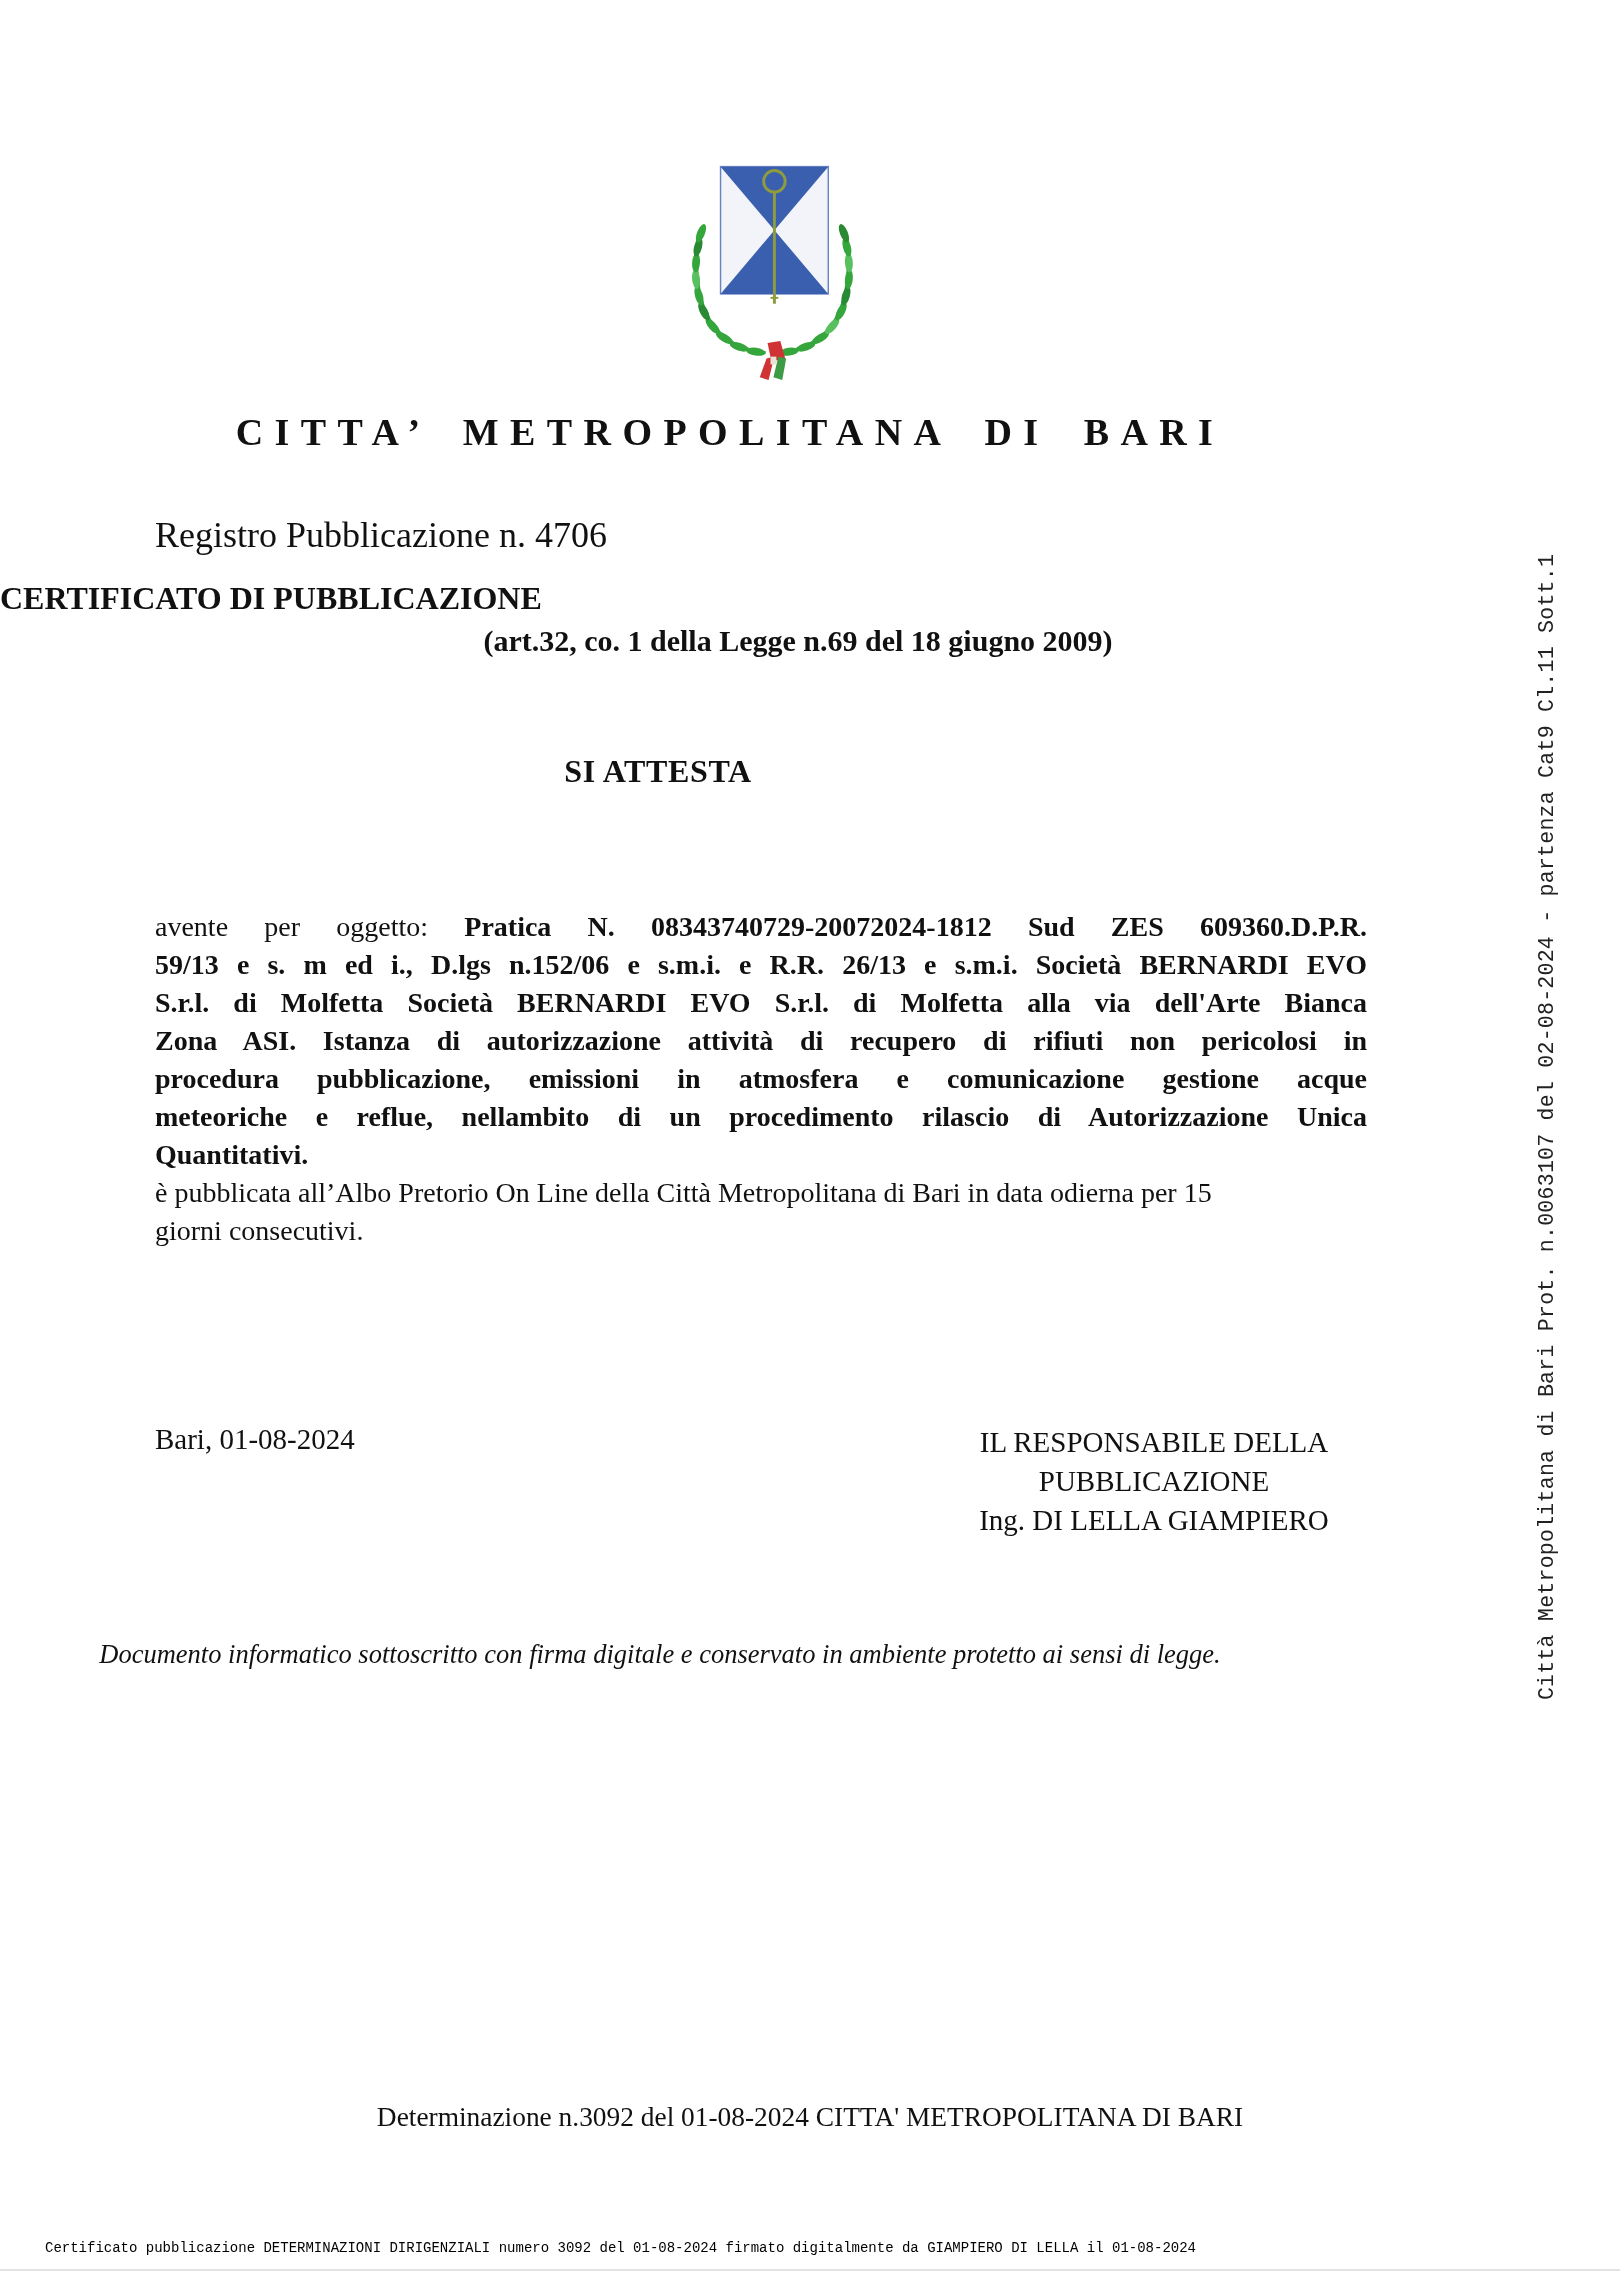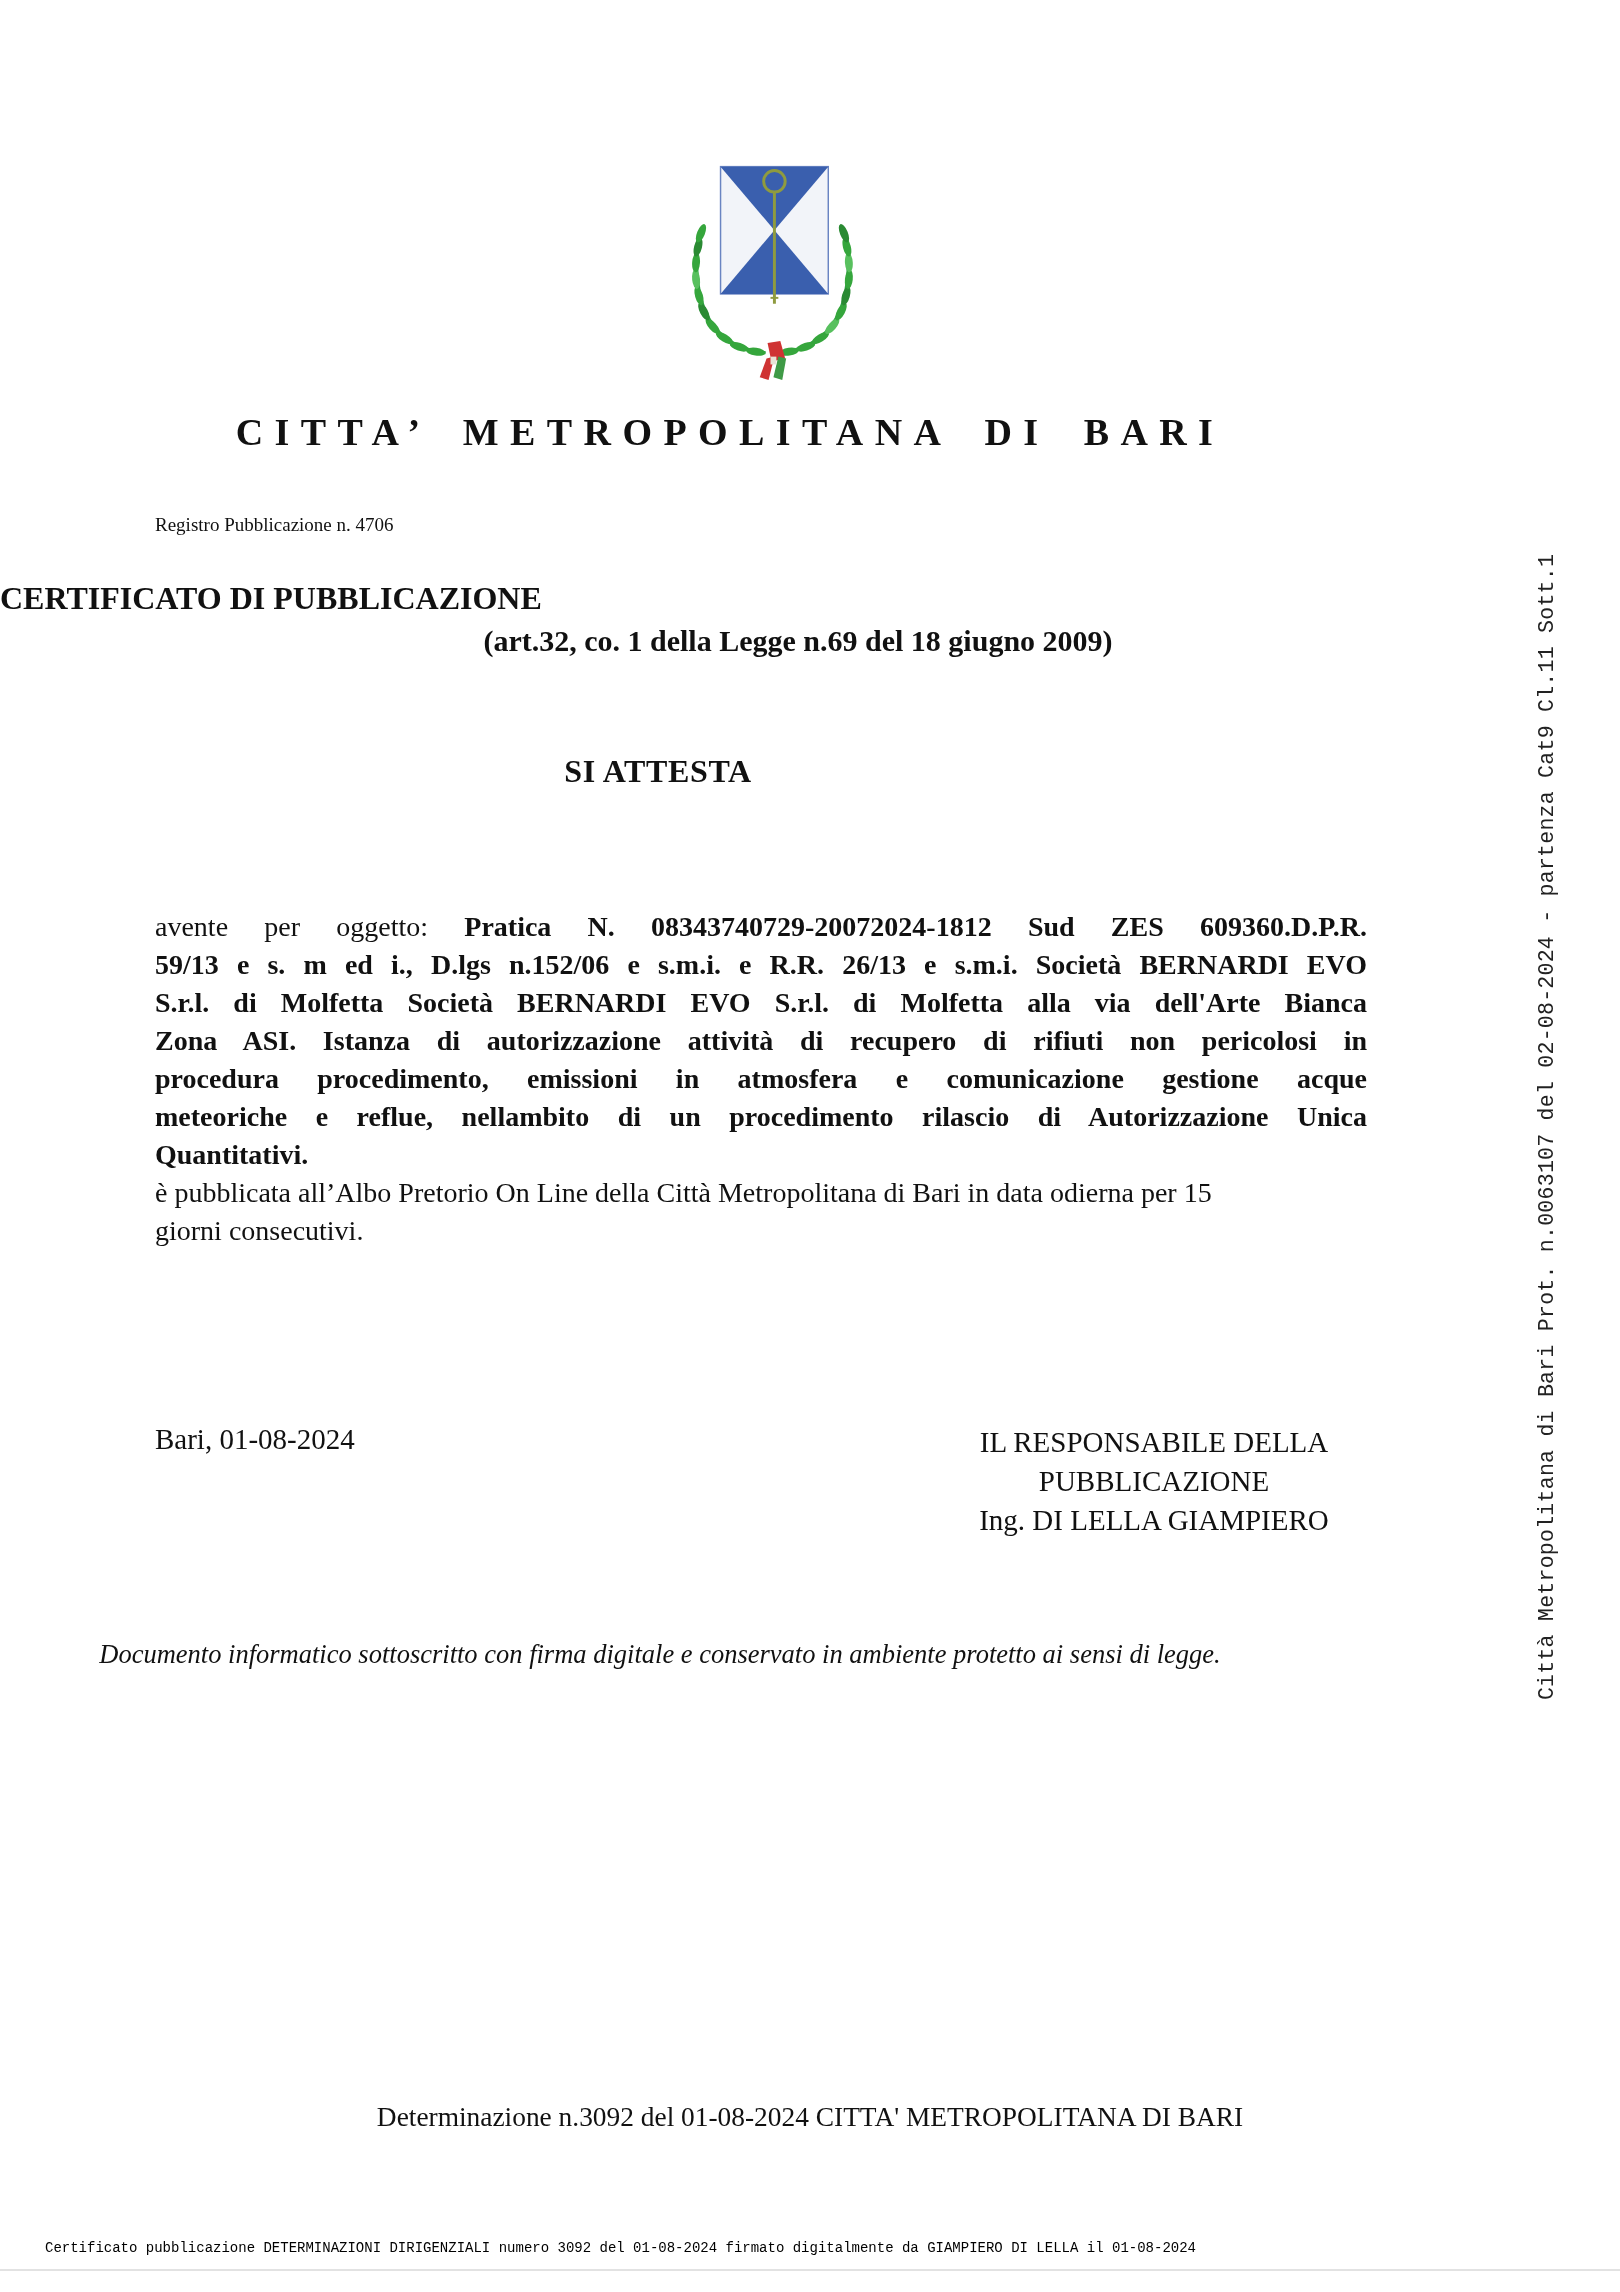--- a/index.html
+++ b/index.html
@@ -6,21 +6,21 @@
   .page {
     position:relative; width:1620px; height:2293px; background:#ffffff;
     font-family:"Liberation Serif", serif; color:#111; overflow:hidden;
   }
   .abs { position:absolute; }
 
   .main-title {
     left:0; top:410px; width:1460px; text-align:center;
     font-size:38px; letter-spacing:0.30em; word-spacing:0.35em; font-weight:600;
   }
-  .registro { left:155px; top:514px; font-size:19px; }
+  .registro { left:155px; top:514px; font-size:36px; }
   .cert-title {
     left:0; top:580px; width:1620px; 
     font-size:32px; font-weight:bold;
   }
   .cert-subtitle {
     left:0; top:624px; width:1596px; text-align:center;
     font-size:30px; font-weight:bold;
   }
   .attesta {
     left:0; top:753px; width:1316px; text-align:center;
@@ -126,21 +126,21 @@
   <div class="abs registro">Registro Pubblicazione n. 4706</div>
   <div class="abs cert-title">CERTIFICATO DI PUBBLICAZIONE</div>
   <div class="abs cert-subtitle">(art.32, co. 1 della Legge n.69 del 18 giugno 2009)</div>
   <div class="abs attesta">SI ATTESTA</div>
 
   <div class="abs body-text">
     <div class="ln just"><span>avente per oggetto: </span><b>Pratica N. 08343740729-20072024-1812 Sud ZES 609360.D.P.R.</b></div>
     <div class="ln just"><b>59/13 e s. m ed i., D.lgs n.152/06 e s.m.i. e R.R. 26/13 e s.m.i. Società BERNARDI EVO</b></div>
     <div class="ln just"><b>S.r.l. di Molfetta Società BERNARDI EVO S.r.l. di Molfetta alla via dell'Arte Bianca</b></div>
     <div class="ln just"><b>Zona ASI. Istanza di autorizzazione attività di recupero di rifiuti non pericolosi in</b></div>
-    <div class="ln just"><b>procedura procedimento, emissioni in atmosfera e comunicazione gestione acque</b></div>
+    <div class="ln just"><b>procedura pubblicazione, emissioni in atmosfera e comunicazione gestione acque</b></div>
     <div class="ln just"><b>meteoriche e reflue, nellambito di un procedimento rilascio di Autorizzazione Unica</b></div>
     <div class="ln"><b>Quantitativi.</b></div>
     <div class="ln"><span>è pubblicata all’Albo Pretorio On Line della Città Metropolitana di Bari in data odierna per 15</span></div>
     <div class="ln"><span>giorni consecutivi.</span></div>
   </div>
 
   <div class="abs place-date">Bari, 01-08-2024</div>
   <div class="abs sign-block">
     <div>IL RESPONSABILE DELLA</div>
     <div>PUBBLICAZIONE</div>

